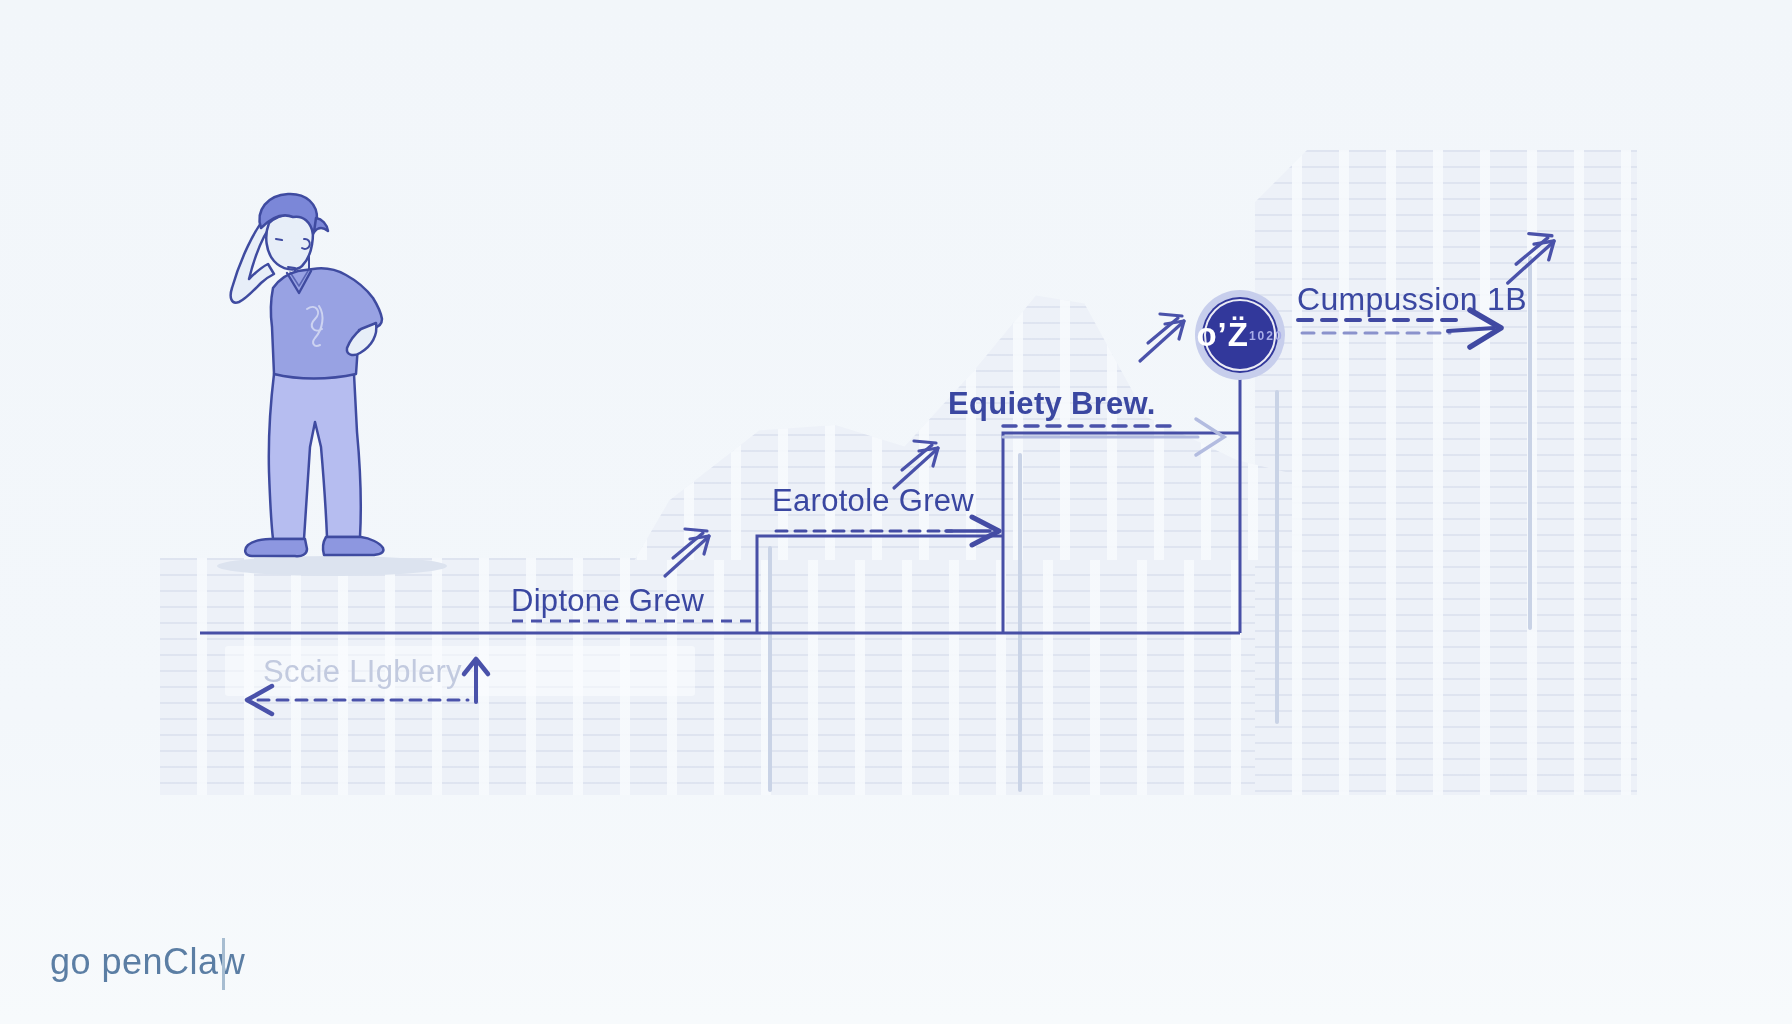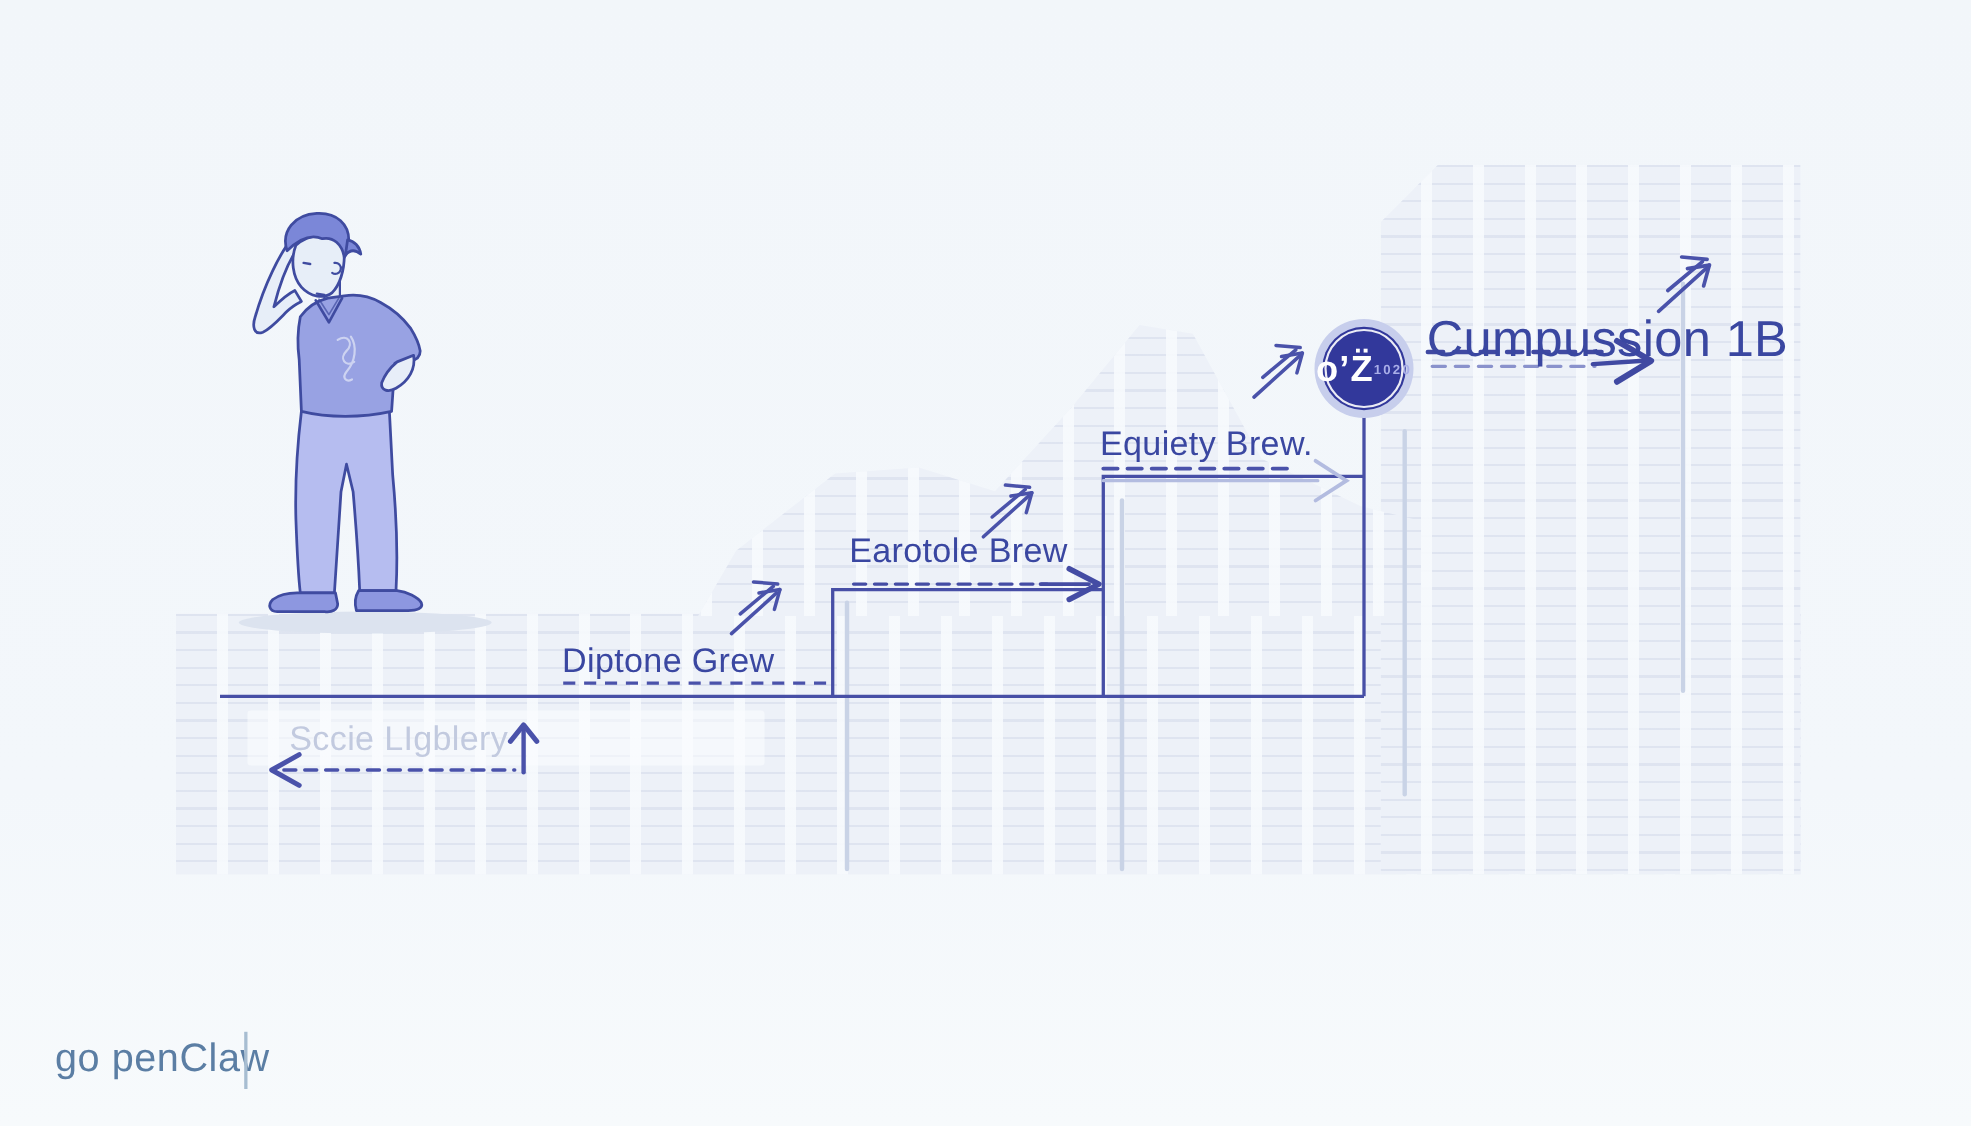--- a/index.html
+++ b/index.html
@@ -19,22 +19,22 @@
   .panel-right{left:1255px;top:150px;width:382px;height:645px;
     clip-path:polygon(52px 0,100% 0,100% 100%,0 100%,0 52px);}
   .panel-mid{left:600px;top:290px;width:692px;height:270px;
     clip-path:polygon(0 100%,5% 100%,10% 78%,23% 52%,34% 50%,44% 58%,54% 30%,63% 2%,70% 5%,79% 47%,92% 63%,100% 68%,100% 100%);}
   .sccie-glow{position:absolute;left:225px;top:646px;width:470px;height:50px;
     background:rgba(252,253,255,.55);border-radius:3px;}
   .overlay{position:absolute;left:0;top:0;}
   .label{position:absolute;color:#3a47a1;font-size:31px;letter-spacing:.3px;white-space:nowrap;}
   .label-diptone{left:511px;top:583px;}
   .label-earotole{left:772px;top:483px;}
-  .label-equiety{left:1000px;top:386px;}
-  .label-cumpussion{left:1297px;top:281px;font-size:46px;}
+  .label-equiety{left:948px;top:386px;font-weight:bold;}
+  .label-cumpussion{left:1297px;top:281px;font-size:32px;}
   .label-sccie{left:263px;top:654px;color:#c2cadf;}
   .badge{position:absolute;left:1202px;top:297px;width:76px;height:76px;border-radius:50%;
     background:#32389b;box-shadow:0 0 0 7px #c7ceec;
     display:flex;flex-direction:row;align-items:center;justify-content:center;}
   .badge::before{content:"";position:absolute;inset:2px;border:2px solid rgba(255,255,255,.9);border-radius:50%;}
   .badge-main{color:#ffffff;font-size:33px;font-weight:bold;line-height:.9;letter-spacing:1px;}
   .badge-sub{color:#a9aee8;font-size:12px;font-weight:bold;letter-spacing:2px;margin-top:1px;}
   .figure{position:absolute;left:210px;top:182px;}
   .logo{position:absolute;left:50px;top:941px;font-size:36px;color:#5b7ea4;letter-spacing:.5px;white-space:nowrap;}
   .logo-divider{position:absolute;left:222px;top:938px;width:3px;height:52px;background:#a7bdd1;}
@@ -97,21 +97,21 @@
       <path d="M464,674 L476,659 L488,674" stroke-width="4.5"></path>
     </g>
 
     <use href="#ska" transform="translate(709,536)"></use>
     <use href="#ska" transform="translate(938,448)"></use>
     <use href="#ska" transform="translate(1184,321)"></use>
     <use href="#ska" transform="translate(1554,241) scale(1.05)"></use>
   </svg>
 
   <div class="label label-diptone">Diptone Grew</div>
-  <div class="label label-earotole">Earotole Brew</div>
+  <div class="label label-earotole">Earotole Grew</div>
   <div class="label label-equiety">Equiety Brew.</div>
   <div class="label label-cumpussion">Cumpussion 1B</div>
   <div class="label label-sccie">Sccie LIgblery</div>
 
   <div class="badge">
     <div class="badge-main">o’Z̈</div>
     <div class="badge-sub">1020</div>
   </div>
 
   <svg class="figure" width="262" height="420" viewBox="0 0 262 420">

